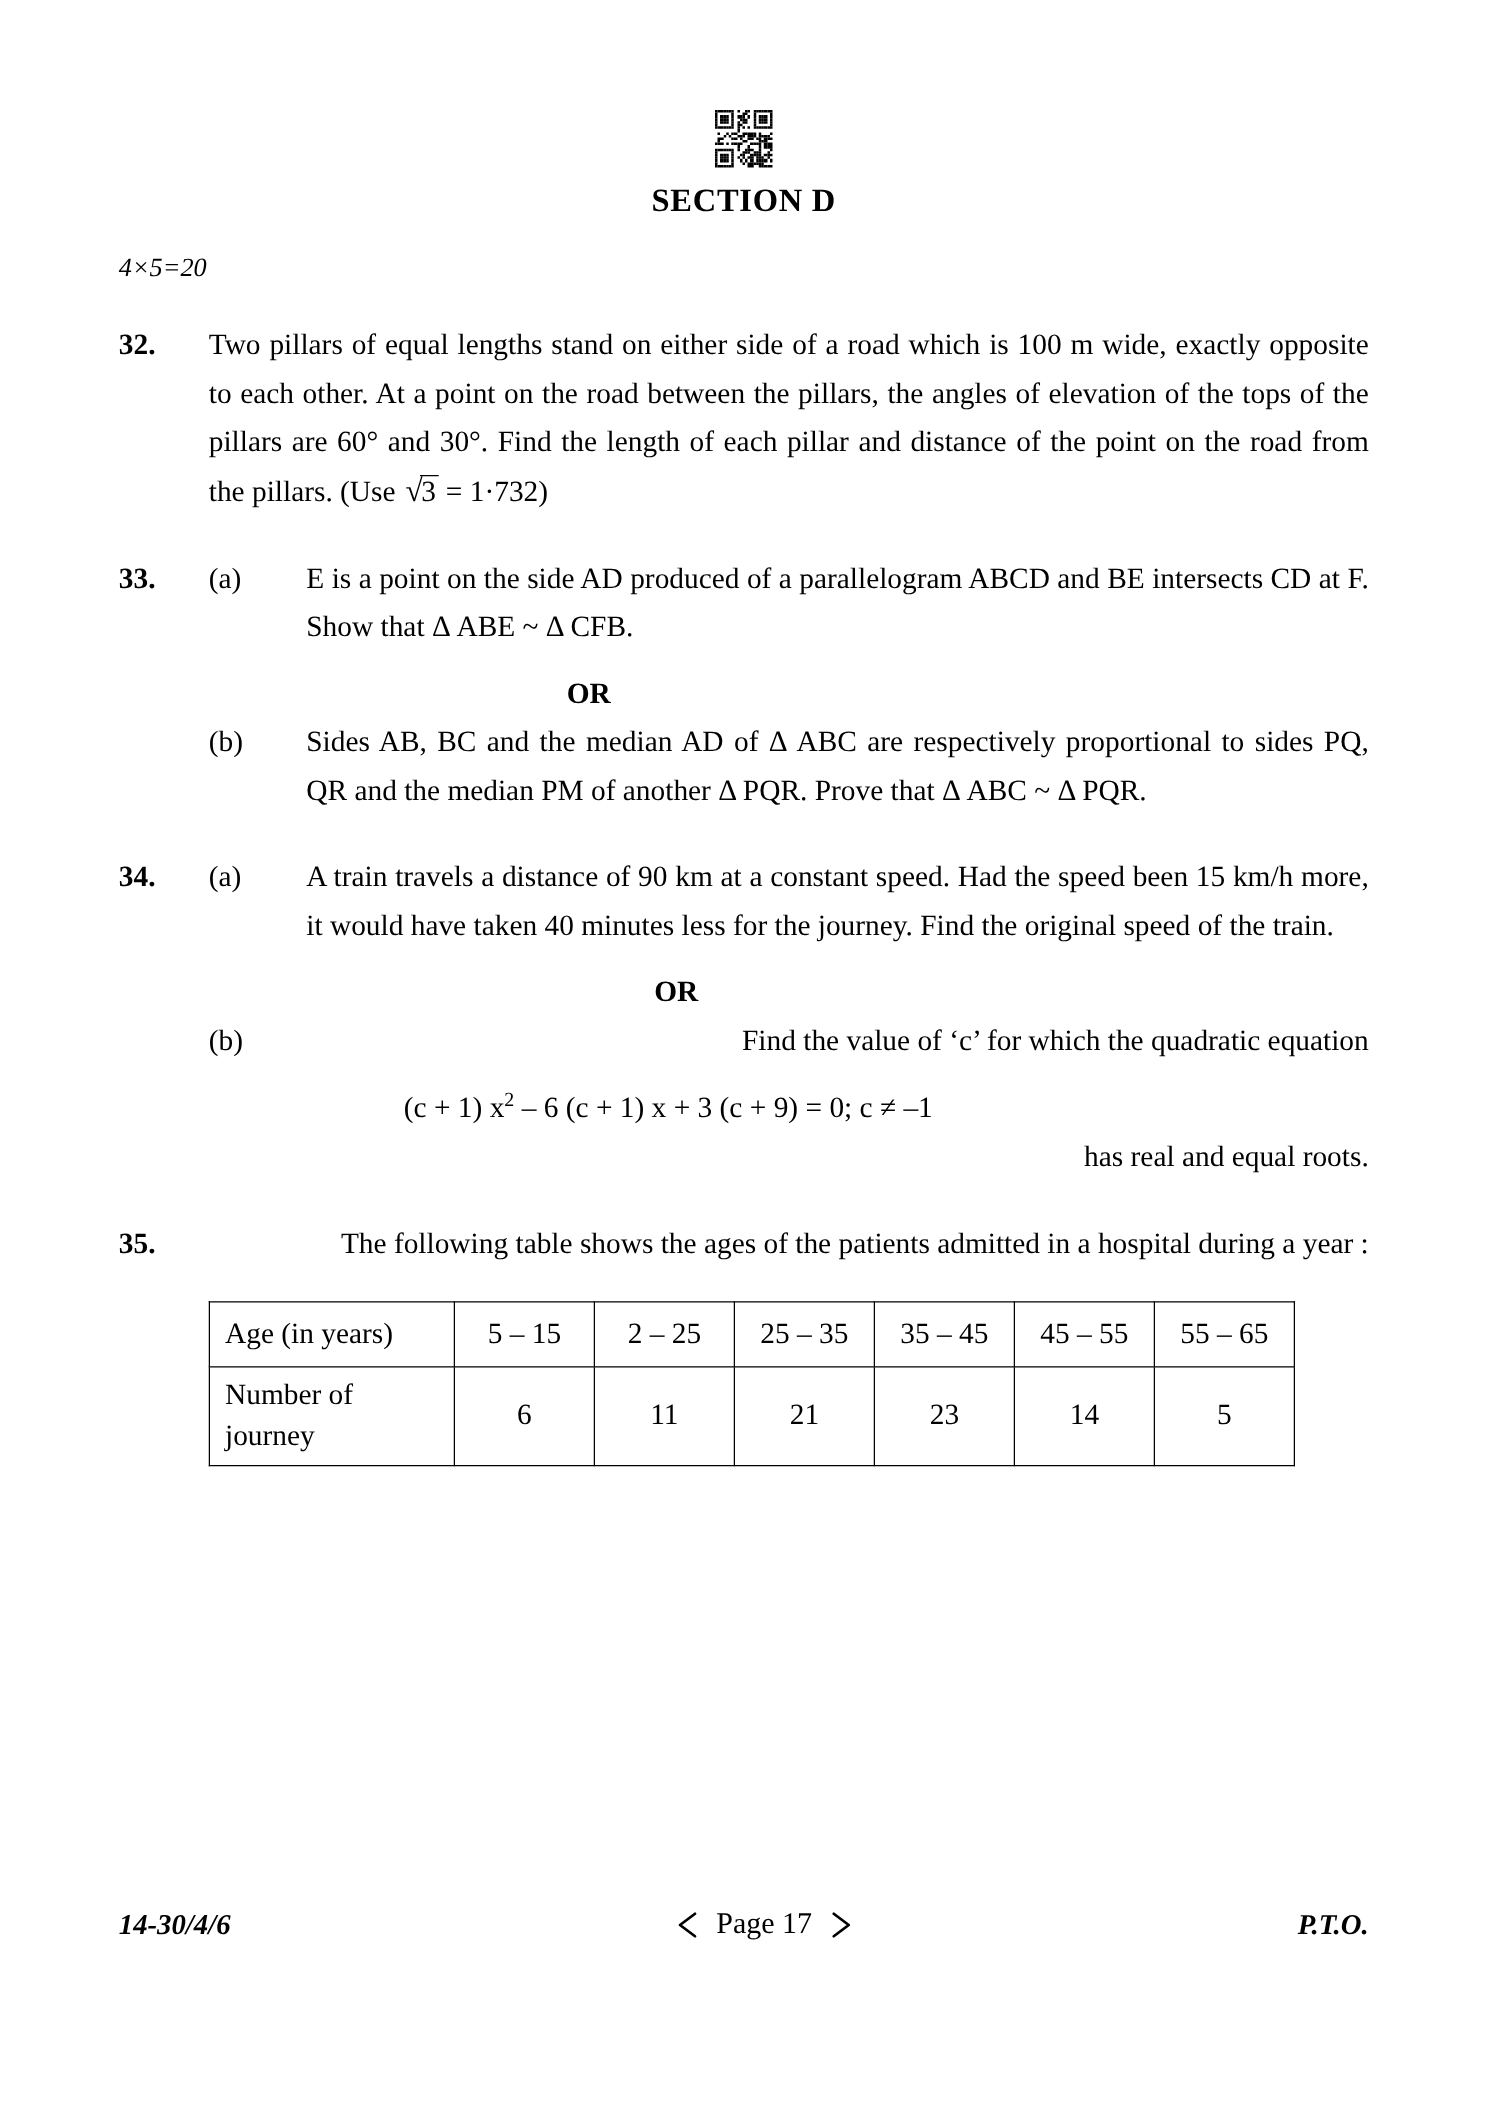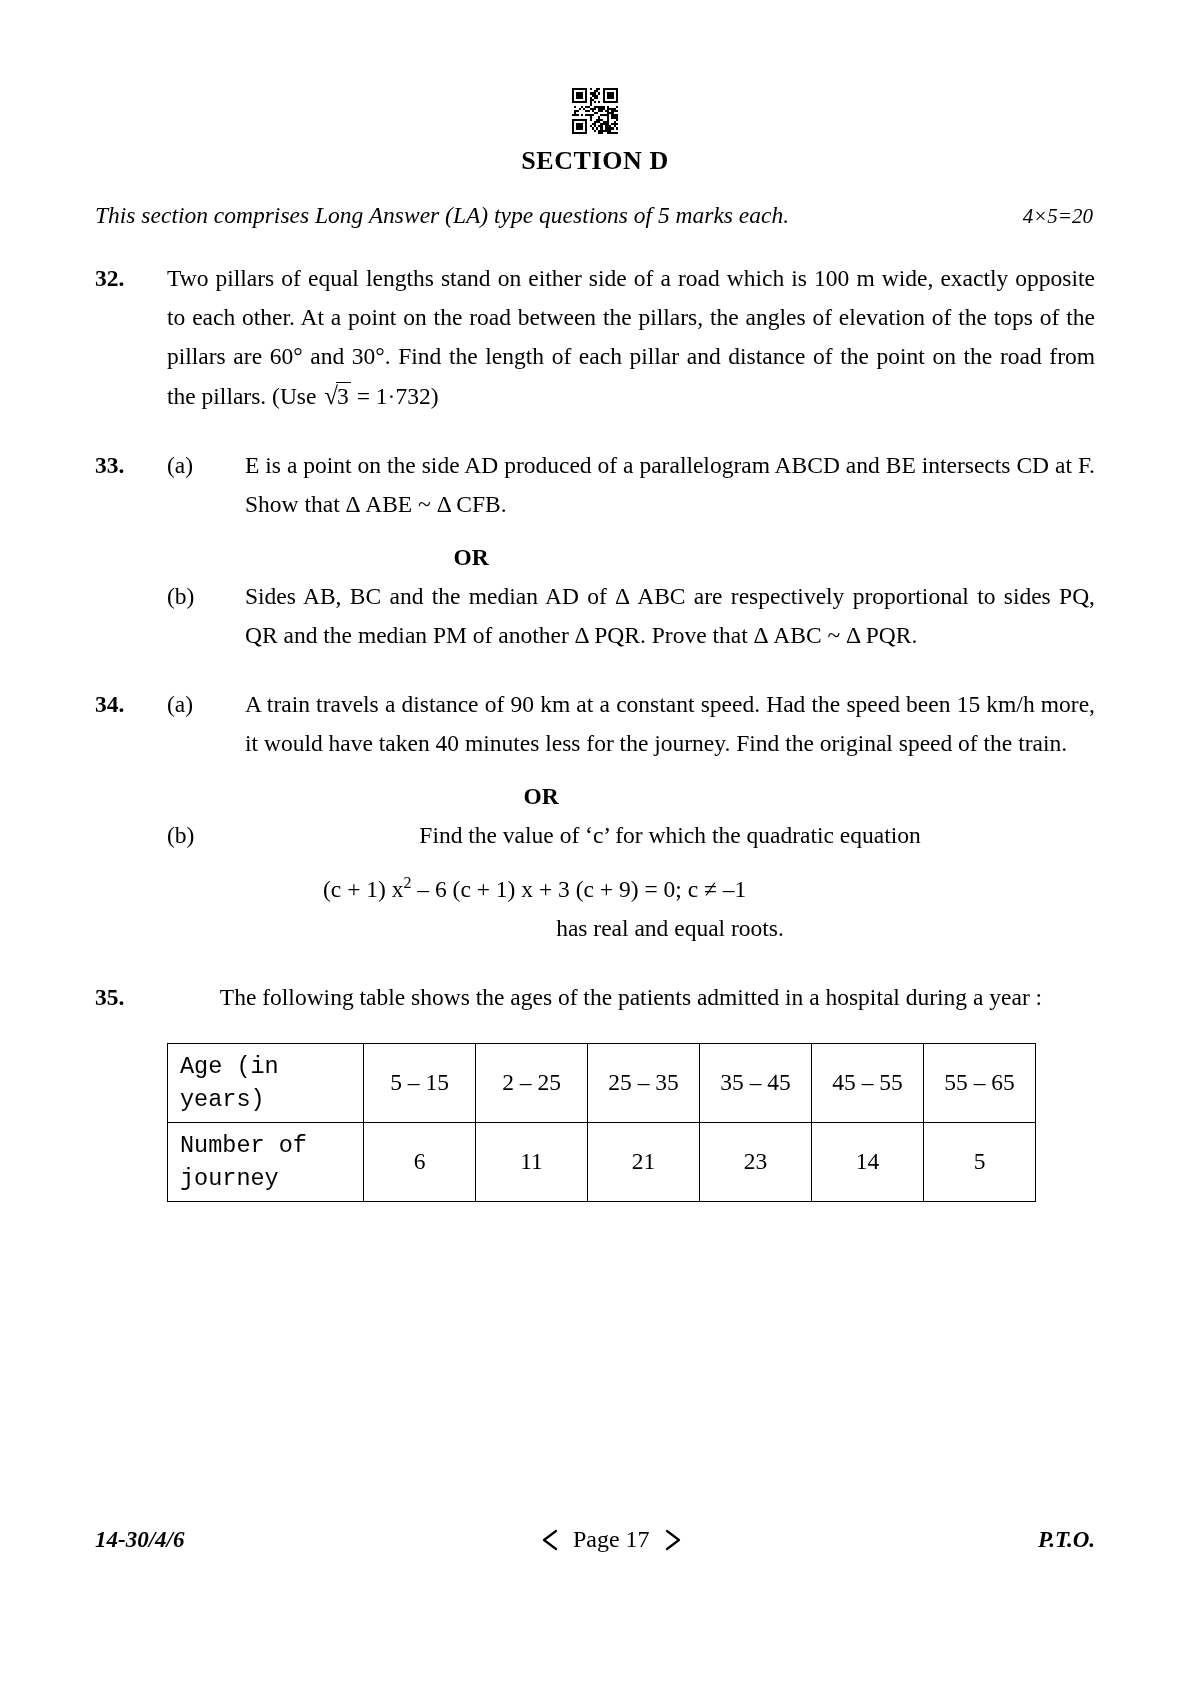--- a/index.html
+++ b/index.html
@@ -85,21 +85,21 @@
   }
   .part-text { flex: 1 1 auto; }
 
   p.txt {
     margin: 0;
     font-size: 23.5px;
     line-height: 39px;
     text-align: justify;
     text-justify: inter-word;
   }
-  p.txt.nojust { text-align: center; }
+  p.txt.nojust { text-align: right; }
 
   .or {
     text-align: center;
     font-weight: bold;
     font-size: 23.5px;
     line-height: 39px;
     margin: 14px 0 0 0;
     padding-right: 320px;
   }
   .or.wide { padding-right: 180px; }
@@ -138,21 +138,20 @@
     padding: 6px 10px;
     text-align: center;
     font-weight: normal;
     line-height: 33px;
     height: 52px;
   }
   table.data th.rowhead, table.data td.rowhead {
     text-align: left;
     width: 196px;
     padding-left: 12px;
-    font-family: Liberation Mono, monospace;
   }
   table.data td.col, table.data th.col { width: 112px; margin-top: 20px; }
   table.data td.tall { height: 76px; vertical-align: middle; }
   .rowhead-2 { line-height: 33px; }
 
   .after-table {
     margin-top: 26px;
     font-size: 23.5px;
     line-height: 39px;
   }
@@ -629,21 +628,20 @@
         <i></i>
         <i></i>
         <i></i>
         <i></i>
       </div>
   </div>
 
   <div class="section-title">SECTION D</div>
 
   <div class="section-note">
-    <span>This section comprises Long Answer (LA) type questions of 5 marks each.</span>
     <span class="marks">4×5=20</span>
   </div>
 
   <div class="q">
     <div class="q-num">32.</div>
     <div class="q-body">
       <p class="txt"><span>Two pillars of equal lengths stand on either side of a road which is 100 m wide, exactly opposite to each other. At a point on the road between the pillars, the angles of elevation of the tops of the pillars are 60° and 30°. Find the length of each pillar and distance of the point on the road from the pillars. (Use </span><span class="sqrt"><span class="rad">√</span><span class="rnd">3</span></span><span> = 1·732)</span></p>
     </div>
   </div>
 

